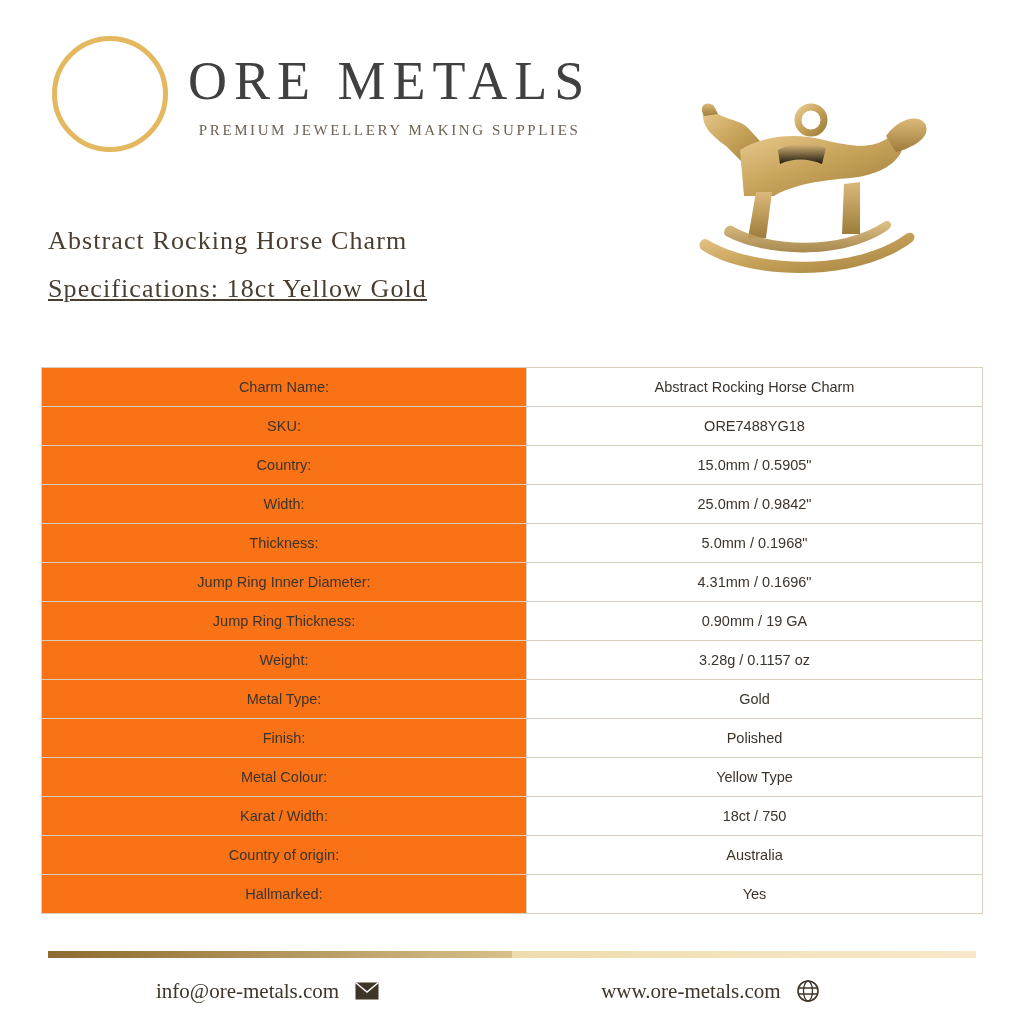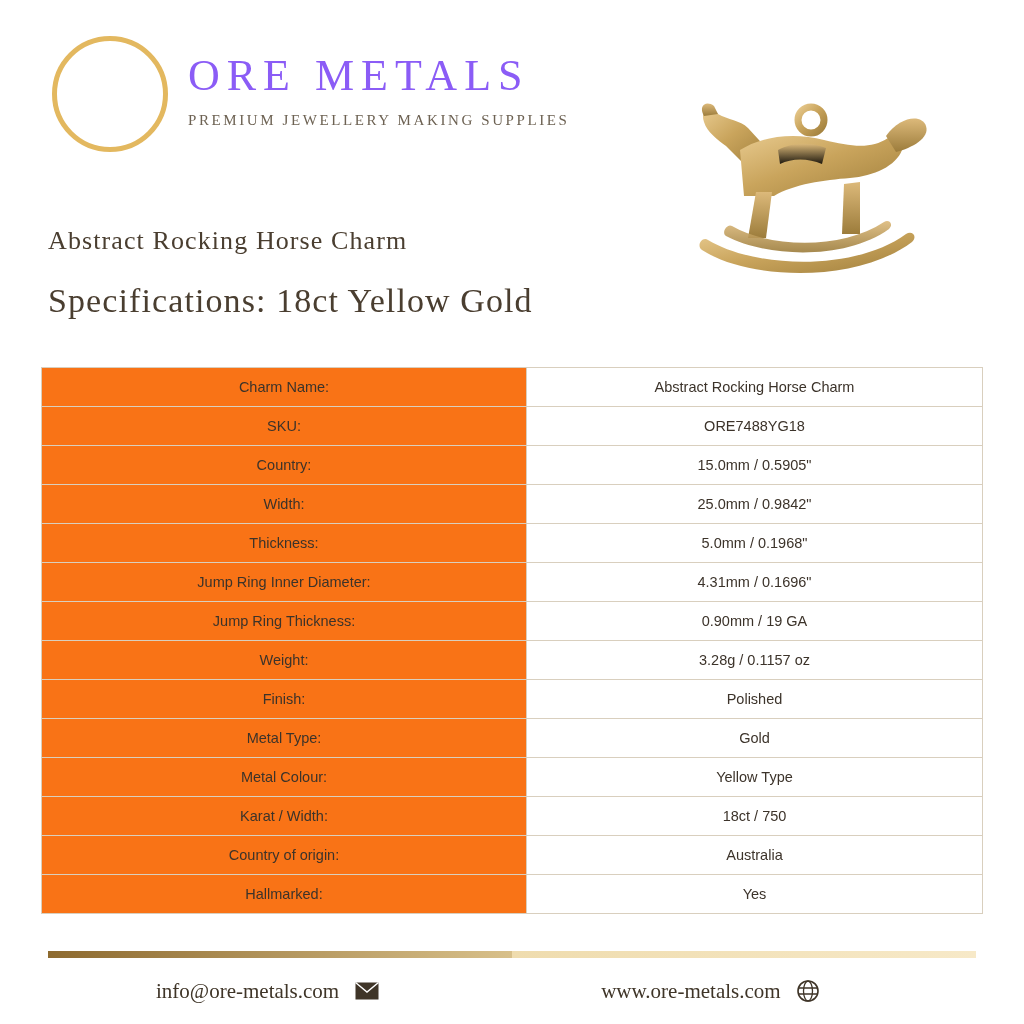--- a/index.html
+++ b/index.html
@@ -36,23 +36,23 @@
     box-sizing: border-box;
     margin-top: 4px;
     background: transparent;
   }
   .logo-text {
     margin-left: 20px;
     padding-top: 22px;
   }
   .brand-name {
     font-family: "Liberation Serif", serif;
-    font-size: 44px;
+    font-size: 54px;
     letter-spacing: 7px;
-    color: #8b5cf6;
+    color: #404040;
     line-height: 1;
     white-space: nowrap;
   }
   .brand-tagline {
     font-family: Liberation Serif, serif;
     font-size: 15px;
     letter-spacing: 2.6px;
     color: #6d6253;
     margin-top: 14px;
     text-align: center;
@@ -78,22 +78,23 @@
   .doc-subtitle {
     font-family: "Liberation Serif", serif;
     color: #4a3e30;
     letter-spacing: 1.1px;
     line-height: 1.45;
   }
   .doc-title {
     font-size: 26px;
   }
   .doc-subtitle {
-    font-size: 34px;
-    margin-top: 16px;
+    font-size: 26px;
+    margin-top: 10px;
+    text-decoration: underline;
   }
 
   
   .spec-table {
     position: absolute;
     left: 41px;
     top: 367px;
     width: 942px;
     border-collapse: collapse;
     table-layout: fixed;
@@ -250,26 +251,26 @@
     </tr>
     <tr>
       <td class="label">Jump Ring Thickness:</td>
       <td class="value">0.90mm / 19 GA</td>
     </tr>
     <tr>
       <td class="label">Weight:</td>
       <td class="value">3.28g / 0.1157 oz</td>
     </tr>
     <tr>
+      <td class="label">Metal Type:</td>
+      <td class="value">Gold</td>
+    </tr>
+    <tr>
       <td class="label">Finish:</td>
       <td class="value">Polished</td>
-    </tr>
-    <tr>
-      <td class="label">Metal Type:</td>
-      <td class="value">Gold</td>
     </tr>
     <tr>
       <td class="label">Metal Colour:</td>
       <td class="value">Yellow Type</td>
     </tr>
     <tr>
       <td class="label">Karat / Width:</td>
       <td class="value">18ct / 750</td>
     </tr>
     <tr>

